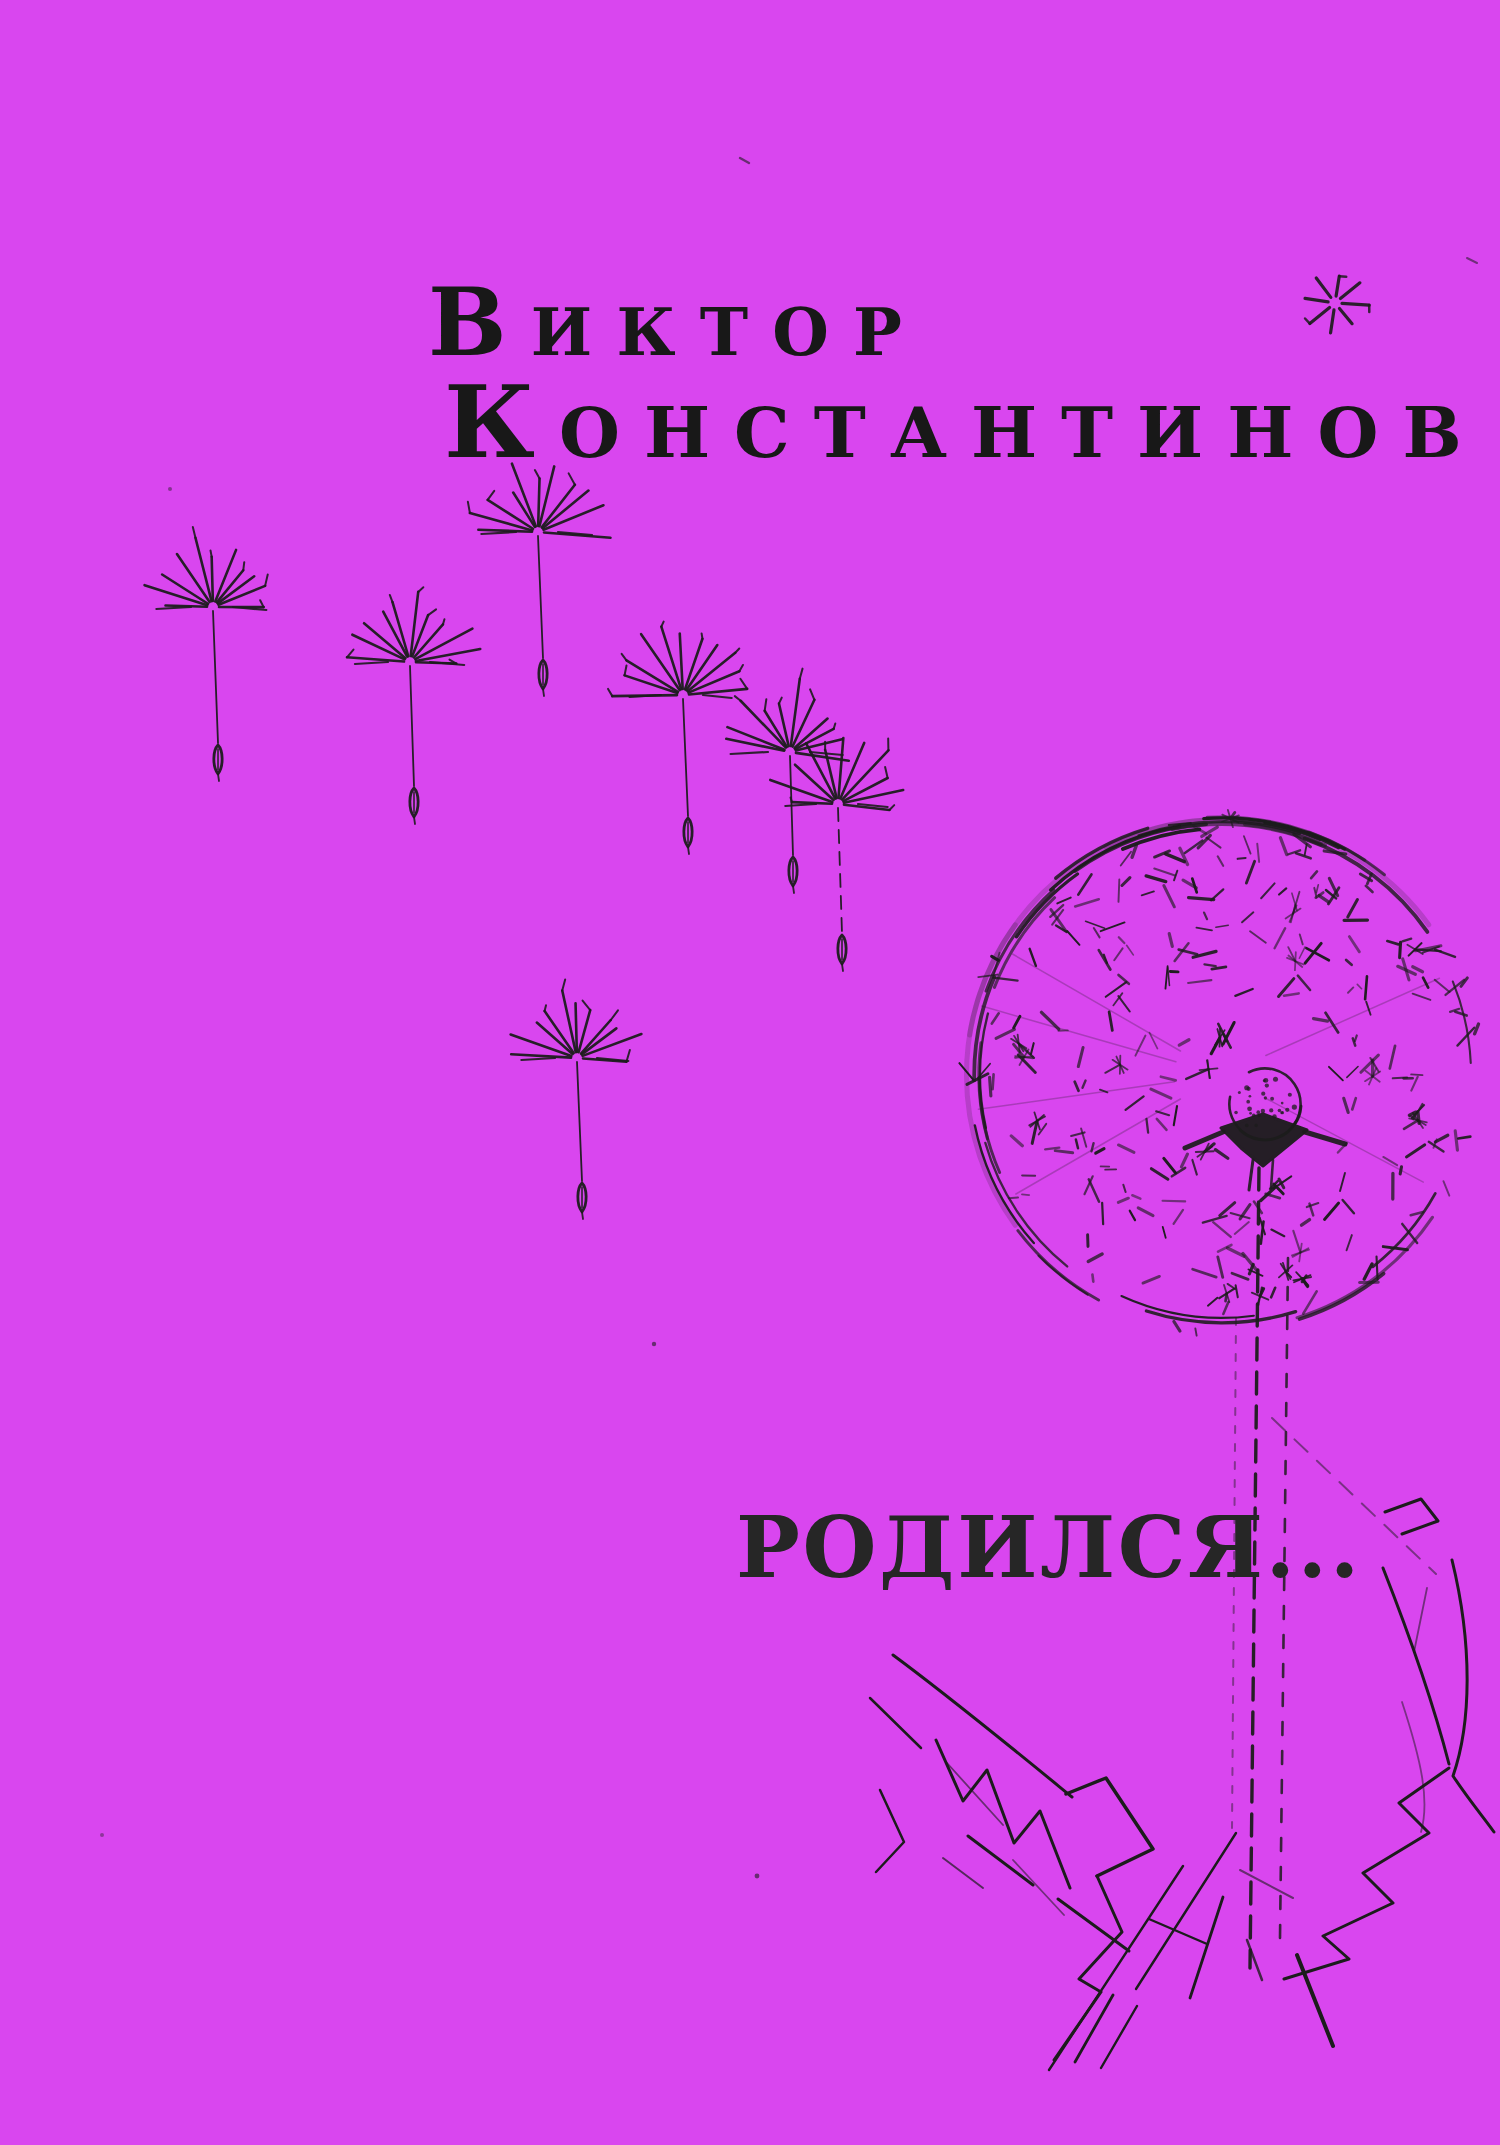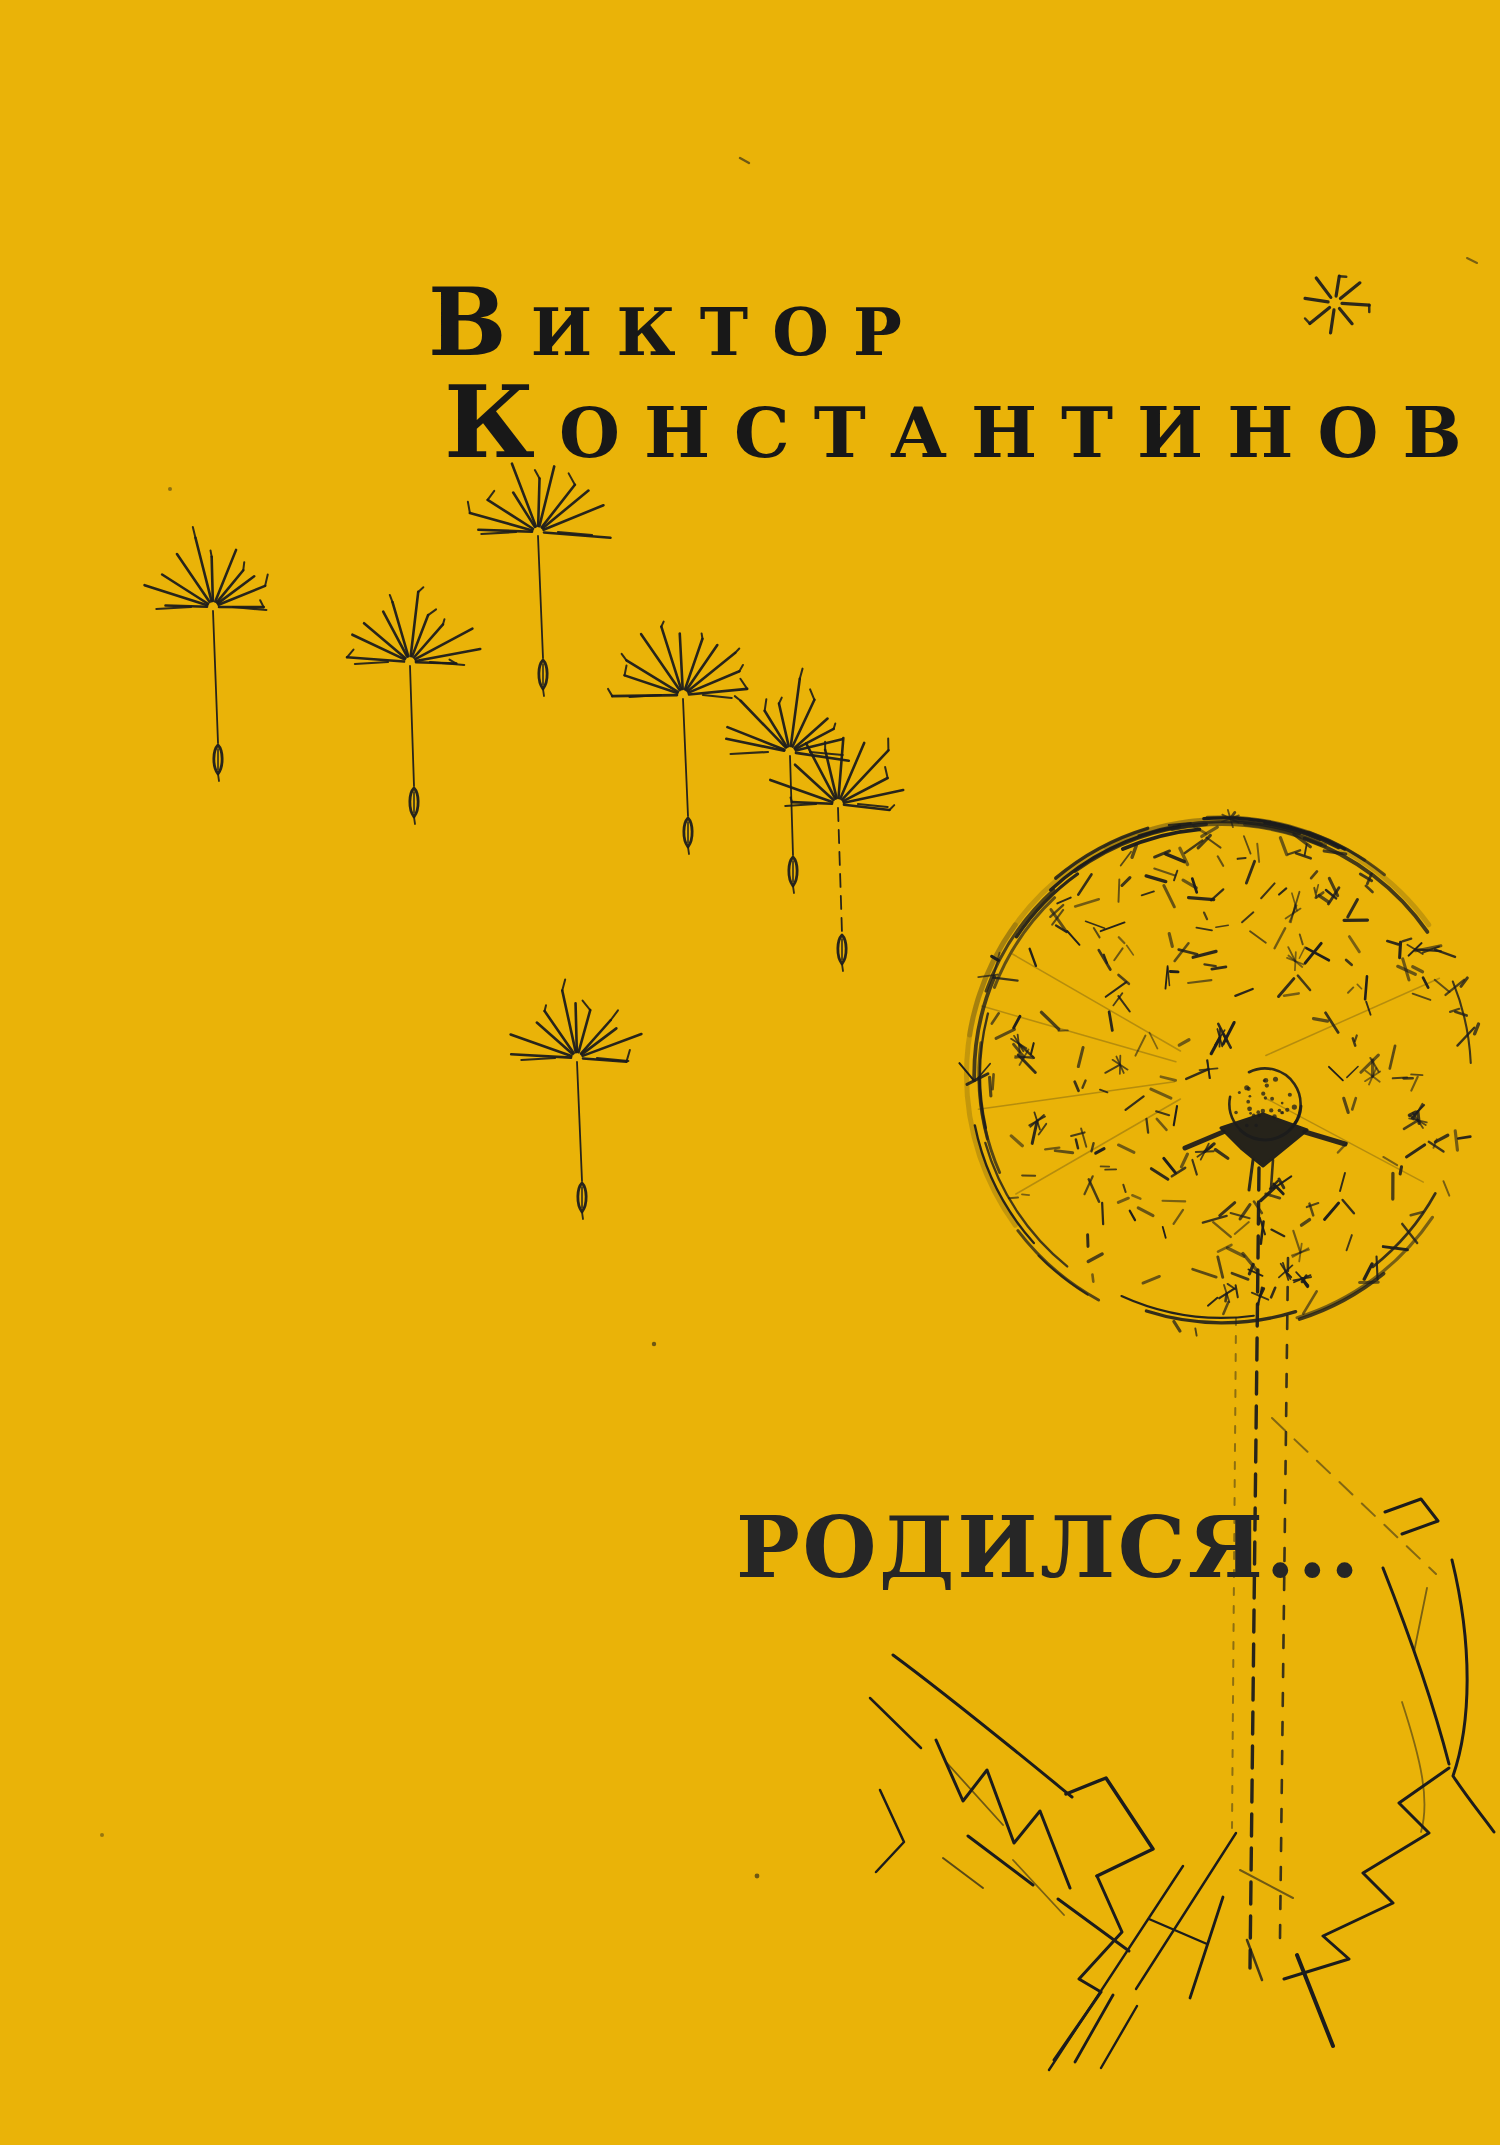--- a/index.html
+++ b/index.html
@@ -1,20 +1,20 @@
 <!DOCTYPE html>
 <html><head>
 <meta charset="utf-8">
 <style>
   html,body{margin:0;padding:0;background:#e8e8e6;}
   #cover{
     position:relative;
     width:1500px;height:2145px;
     margin:0 auto;
-    background:#eab308;
+    background:#d946ef;
     overflow:hidden;
     font-family:"DejaVu Serif","Liberation Serif",serif;
     color:#1b1b1b;
   }
   #sketch{position:absolute;left:0;top:0;width:1500px;height:2145px;}
   .txt{position:absolute;line-height:1;font-weight:bold;white-space:nowrap;}
   .author-line1{
     left:428px;top:276px;
     font-size:93px;letter-spacing:0.26em;
     font-variant:small-caps;

